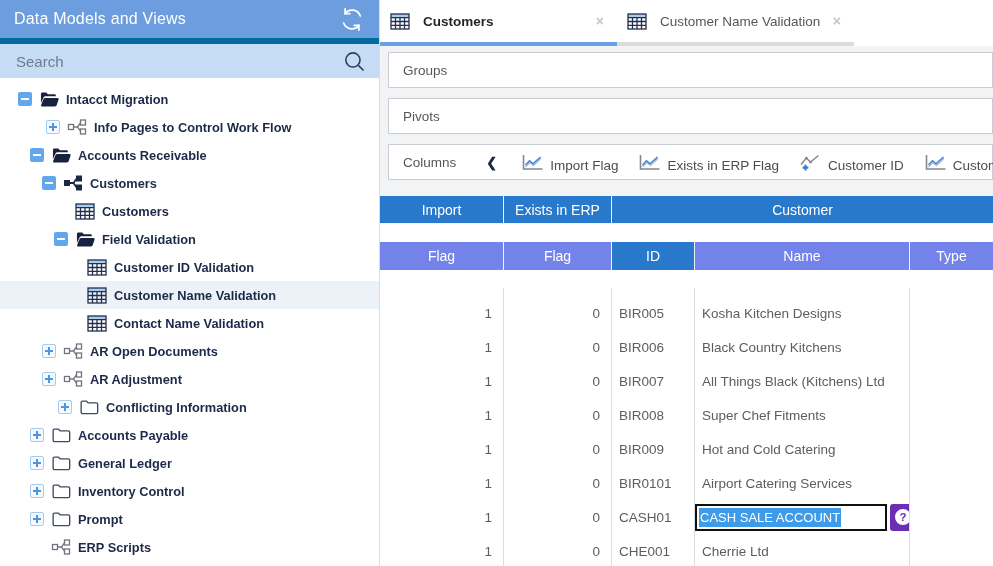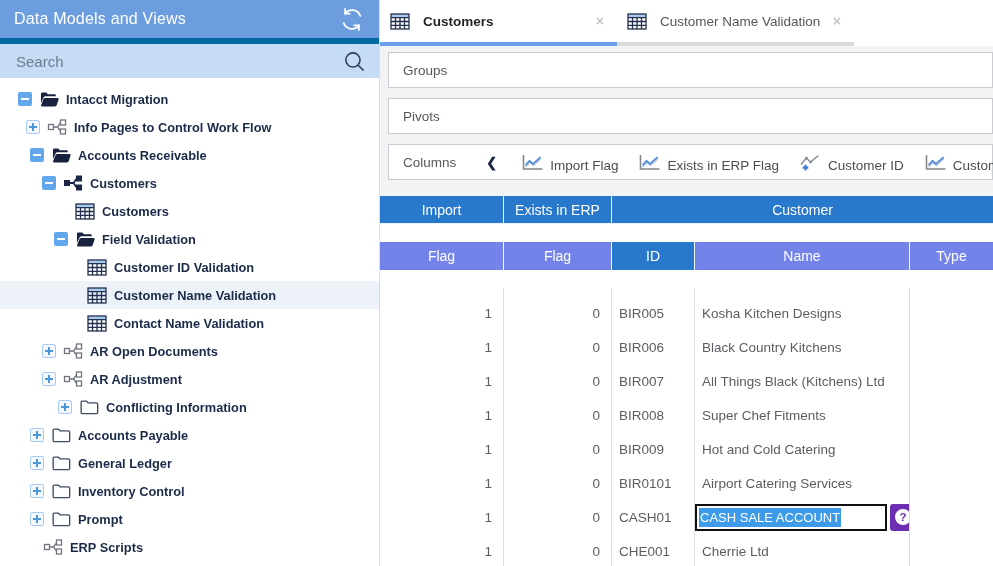--- a/index.html
+++ b/index.html
@@ -101,21 +101,21 @@
         <div class="tree-item" style="padding-left: 18px;">
     <span class="box minus"></span>
     <span class="ticon">
             <svg width="19" height="16" viewBox="0 0 20 16">
               <path fill="#18223F" d="M1 12.2V2.5C1 1.7 1.6 1.1 2.4 1.1h4.2l1.7 1.8h7c.8 0 1.4.6 1.4 1.4v.9H6c-1.1 0-2.1.7-2.5 1.8L1 12.2Z"></path>
               <path fill="#18223F" d="M6.2 6.1h12.3c.8 0 1.4.8 1.1 1.6l-2.1 6c-.2.7-.9 1.2-1.7 1.2H2.3c-.8 0-1.4-.8-1.1-1.6l2.5-6.1c.4-.7 1-1.1 1.7-1.1Z" transform="translate(0 .9)"></path>
             </svg>
           </span>
     <span class="tlabel">Intacct Migration</span>
   </div>
-        <div class="tree-item" style="padding-left: 26px;">
+        <div class="tree-item" style="padding-left: 46px;">
     <span class="box plus"></span>
     <span class="ticon">
             <svg width="20" height="16" viewBox="0 0 20 16" fill="none" stroke="#70747E" stroke-width="1.3">
               <rect x="1.5" y="5.5" width="5" height="5"></rect>
               <rect x="13.5" y="1" width="5" height="5"></rect>
               <rect x="13.5" y="10" width="5" height="5"></rect>
               <path d="M6.5 8h4M10.5 8l3-4.2M10.5 8l3 4.2"></path>
             </svg>
           </span>
     <span class="tlabel">Info Pages to Control Work Flow</span>
@@ -268,21 +268,21 @@
   </div>
         <div class="tree-item" style="padding-left: 30px;">
     <span class="box plus"></span>
     <span class="ticon">
             <svg width="19" height="16" viewBox="0 0 20 16" fill="none" stroke="#3E4A63" stroke-width="1.4">
               <path d="M1.2 13.6V3.1c0-.7.6-1.3 1.3-1.3h4.2l1.8 1.8h8.8c.7 0 1.3.6 1.3 1.3v8.7c0 .7-.6 1.3-1.3 1.3H2.5c-.7 0-1.3-.6-1.3-1.3Z"></path>
             </svg>
           </span>
     <span class="tlabel">Prompt</span>
   </div>
-        <div class="tree-item" style="padding-left: 22px;">
+        <div class="tree-item" style="padding-left: 30px;">
     <span class="box none"></span>
     <span class="ticon">
             <svg width="20" height="16" viewBox="0 0 20 16" fill="none" stroke="#70747E" stroke-width="1.3">
               <rect x="1.5" y="5.5" width="5" height="5"></rect>
               <rect x="13.5" y="1" width="5" height="5"></rect>
               <rect x="13.5" y="10" width="5" height="5"></rect>
               <path d="M6.5 8h4M10.5 8l3-4.2M10.5 8l3 4.2"></path>
             </svg>
           </span>
     <span class="tlabel">ERP Scripts</span>

